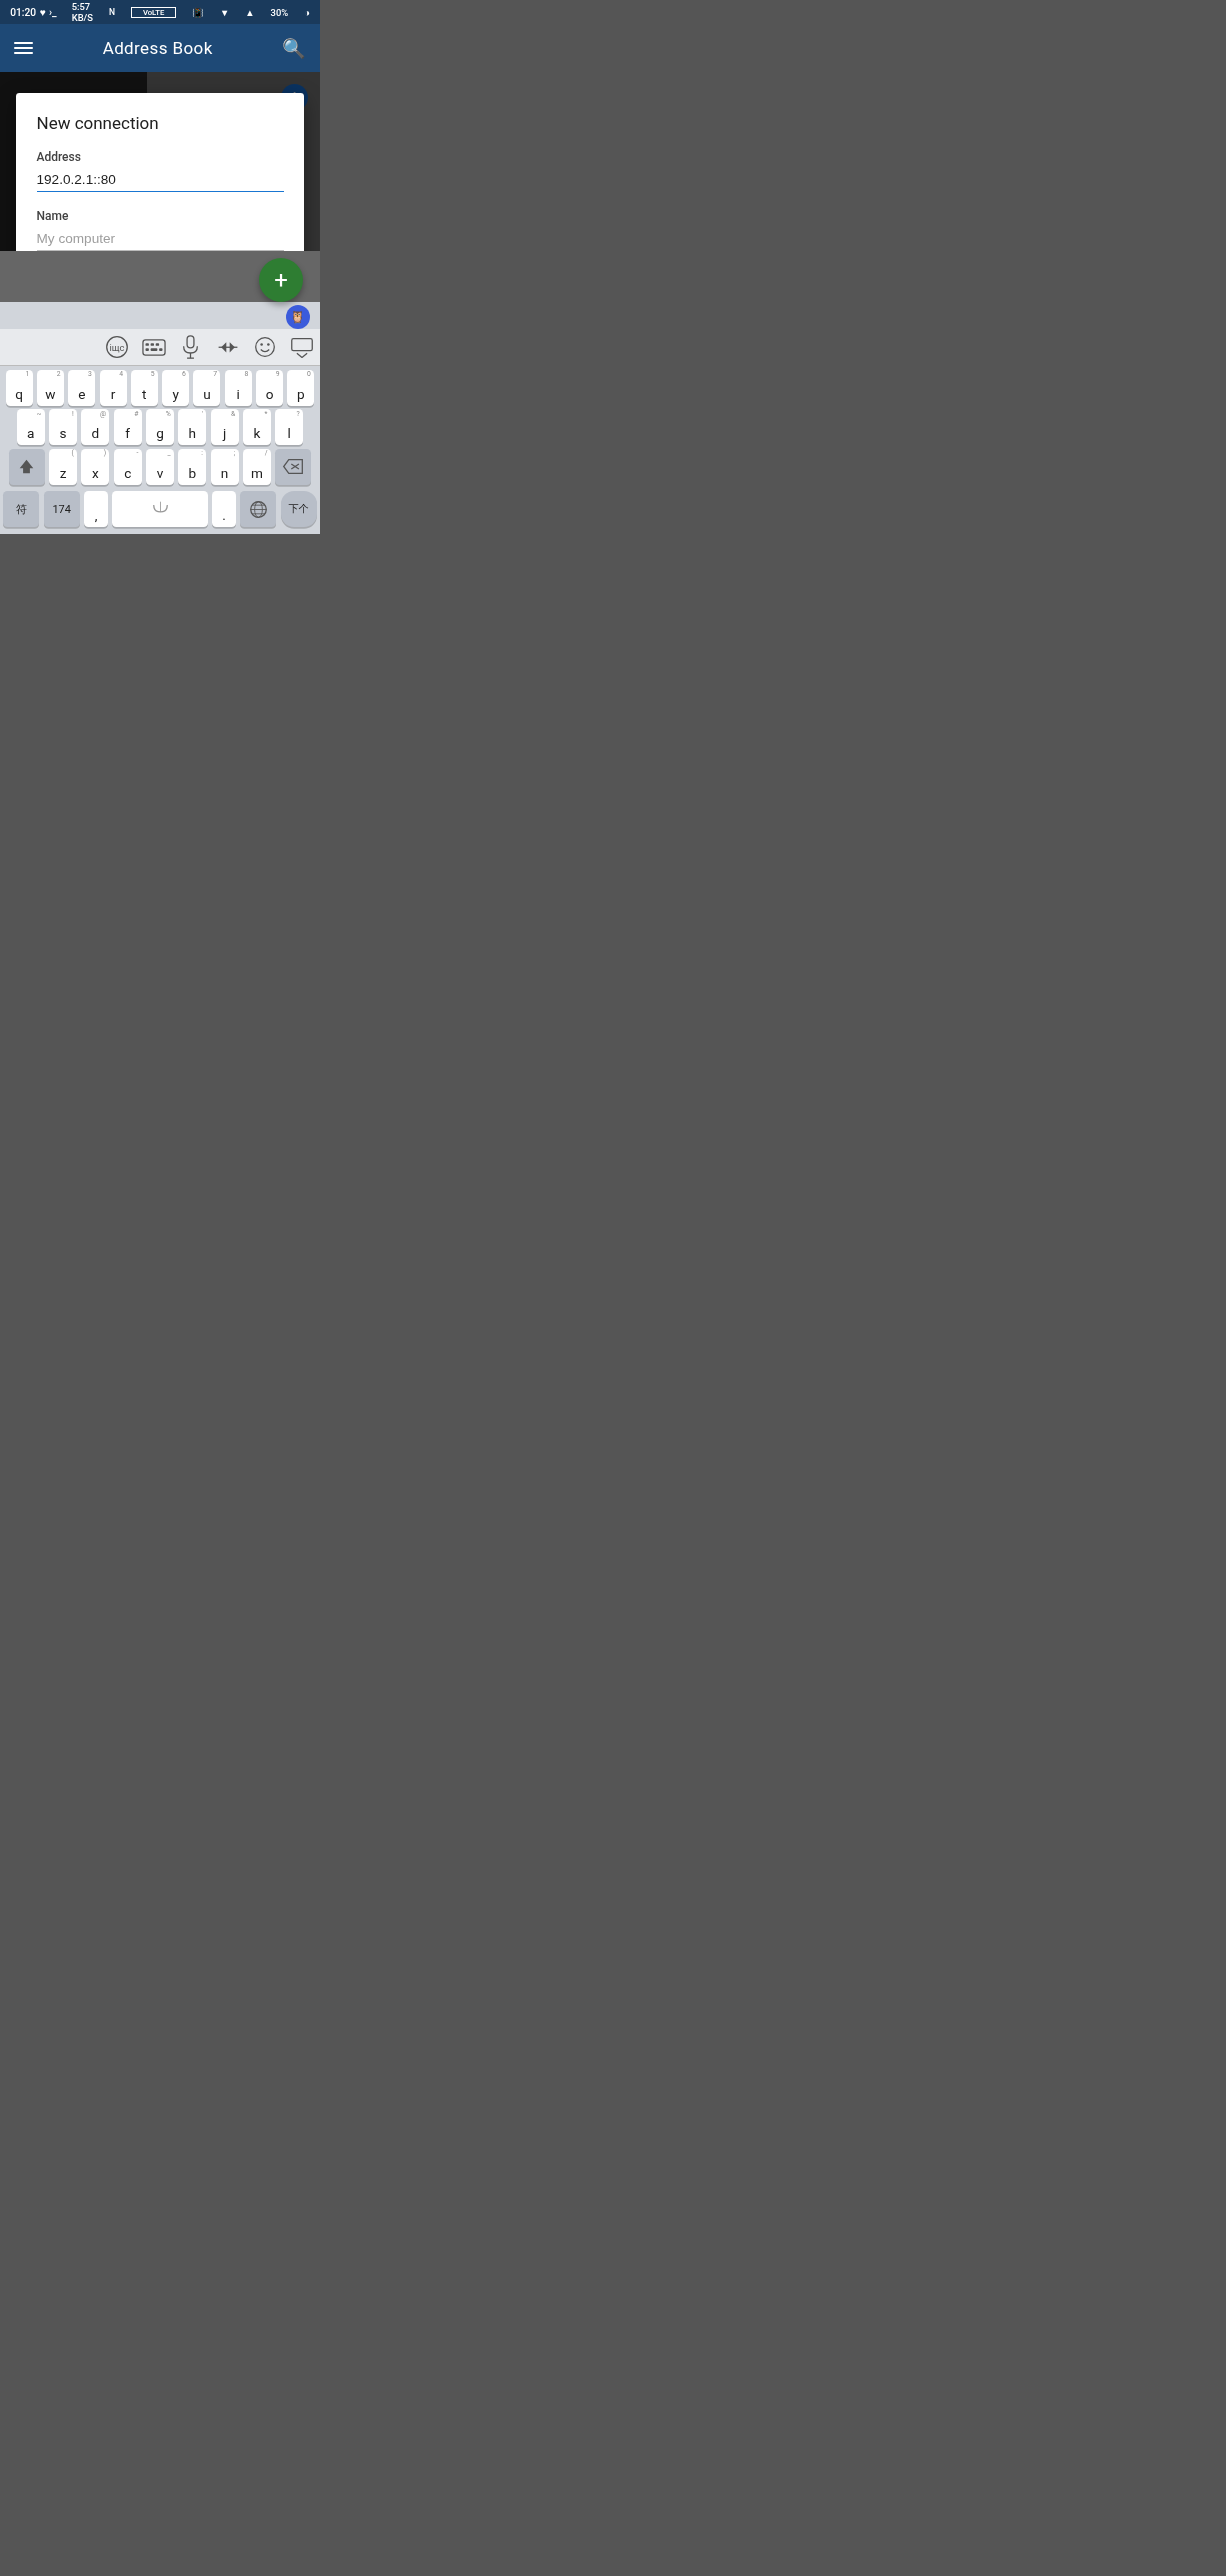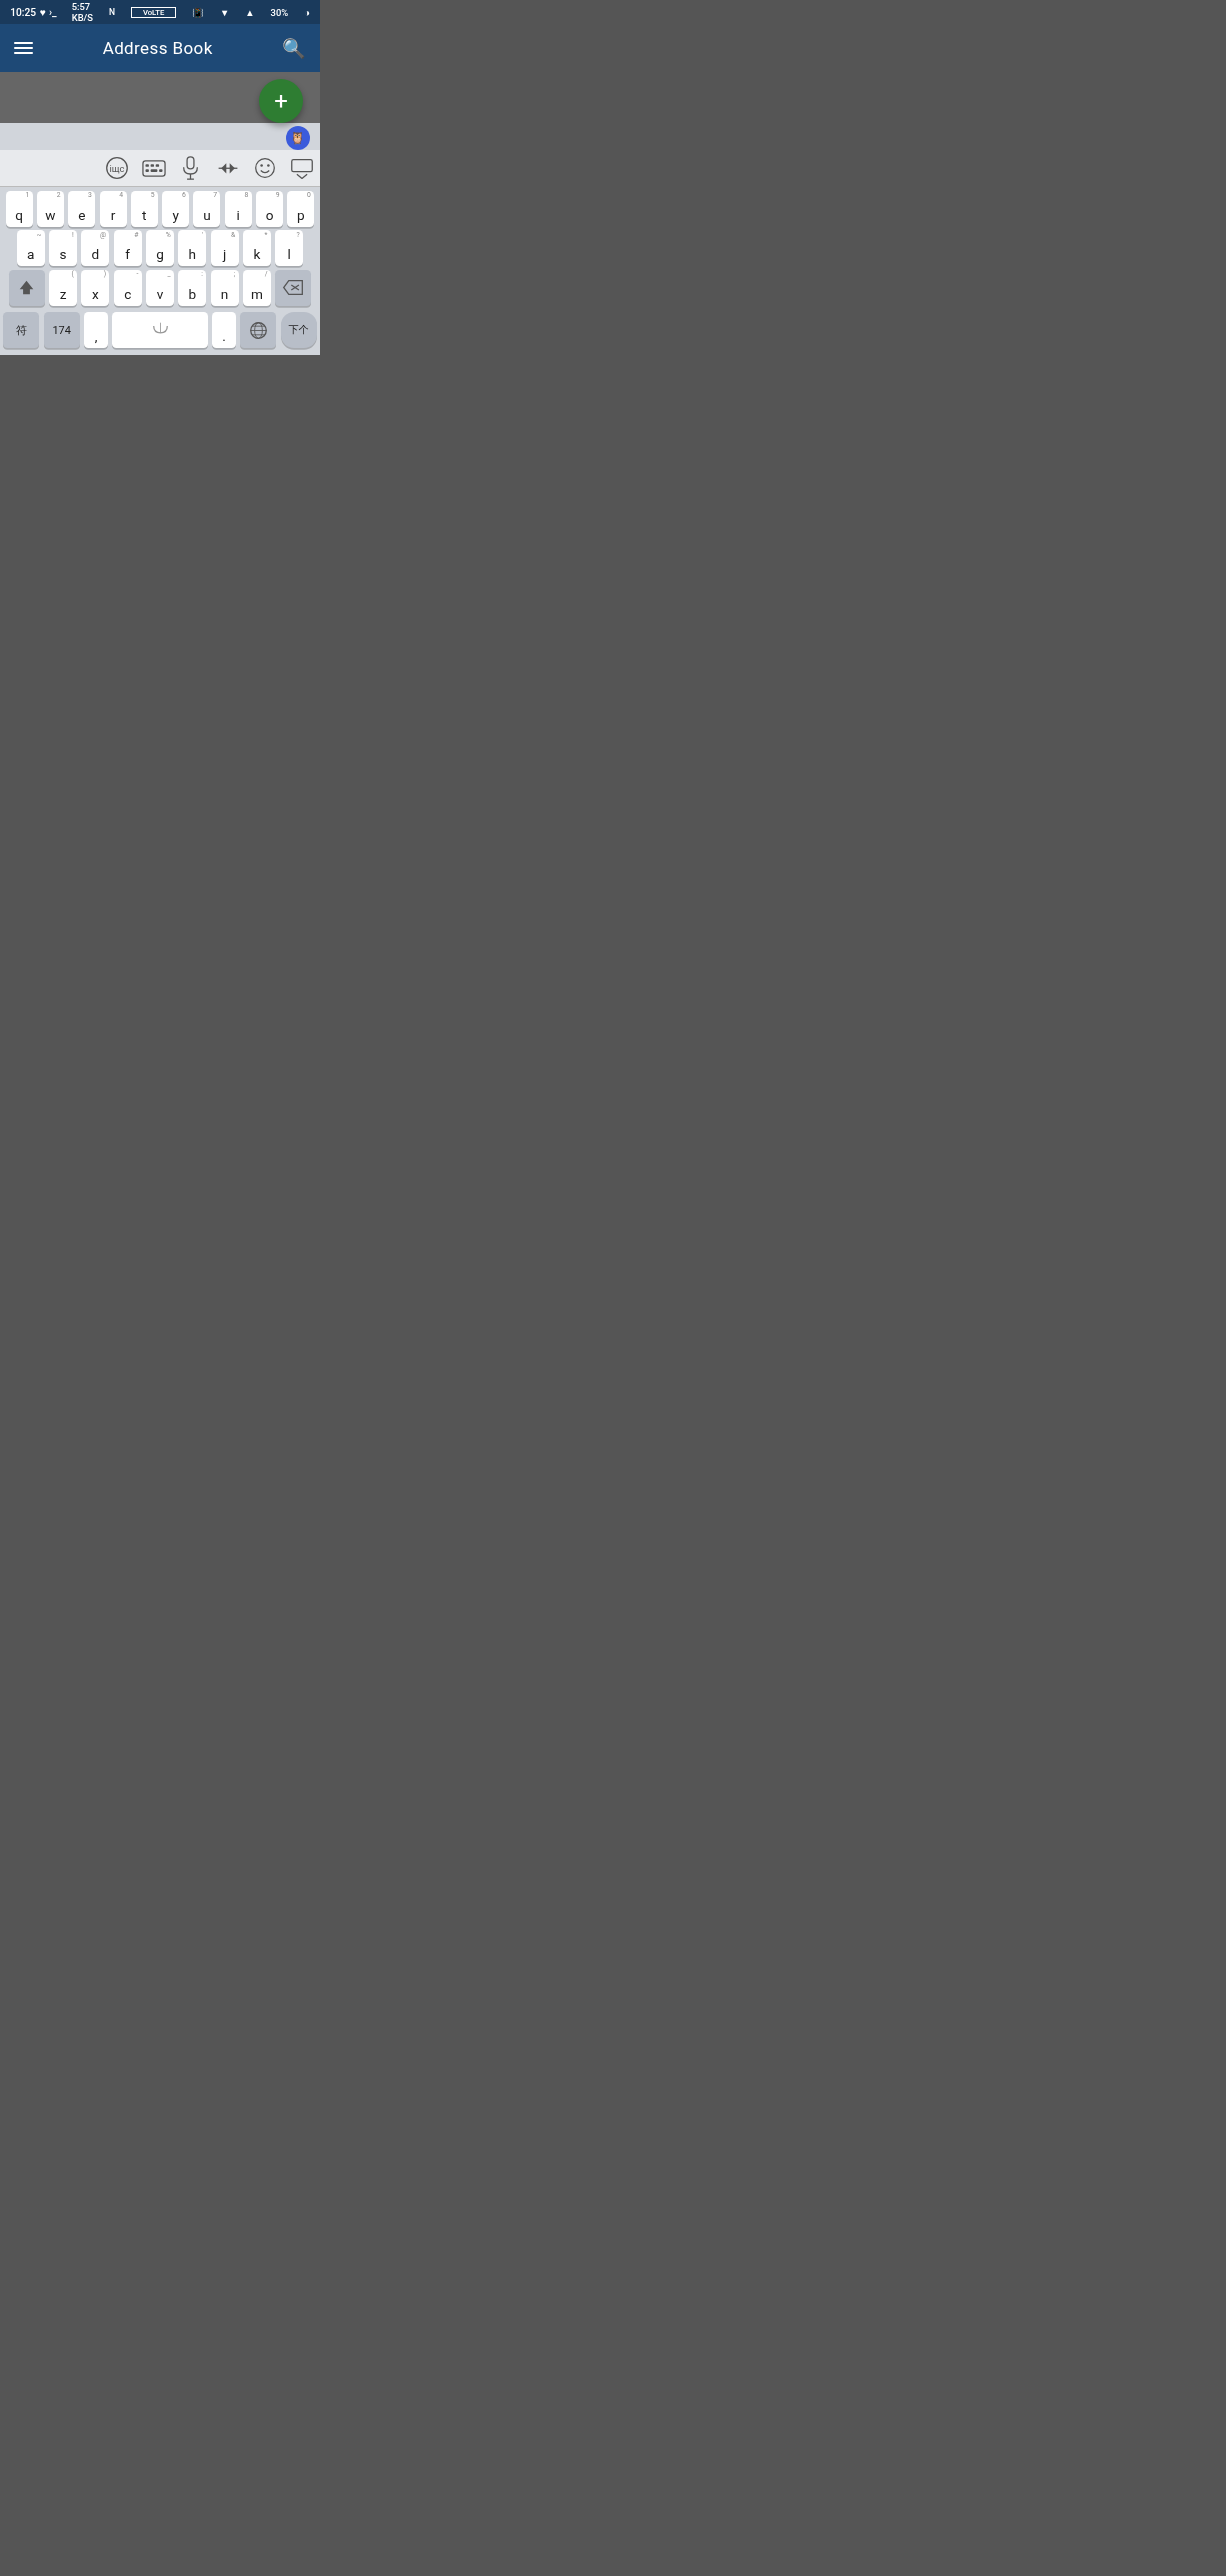--- a/index.html
+++ b/index.html
@@ -233,21 +233,21 @@
 
     .main-content {
       position: relative;
     }
   </style>
 </head>
 <body>
 
 <div class="status-bar">
   <div class="status-bar-left">
-    <span>10:25</span>
+    <span>01:20</span>
     <span>♥</span>
     <span>›_</span>
   </div>
   <div class="status-bar-right">
     <span>5:57<br>KB/S</span>
     <span style="font-size:8.5px;">N</span>
     <span style="font-size:7.7px;border:0.9px solid white;padding:0 11px;">VoLTE</span>
     <span>📳</span>
     <span>▼</span>
     <span>▲</span>
@@ -261,20 +261,43 @@
     <span></span>
       <span></span>
       <span></span>
   </div>
   <span class="app-bar-title">Address Book</span>
   <span style="font-size:19px; color:white;">🔍</span>
 </div>
 
 <div class="main-content">
 
+  <div class="main-bg">
+    <div class="main-bg-dark"></div>
+    <div class="info-fab">
+      <span>i</span>
+    </div>
+
+    <div class="dialog-overlay">
+      <div class="dialog">
+        <div class="dialog-title">New connection</div>
+
+        <div class="dialog-label">Address</div>
+        <div class="dialog-input-wrapper">
+          <input type="text" class="dialog-input" value="192.0.2.1::80" style="caret-color: rgb(25, 118, 210);">
+        </div>
+
+        <div class="dialog-label">Name</div>
+        <div class="dialog-input-wrapper">
+          <input type="text" class="dialog-input placeholder-only" placeholder="My computer" style="">
+        </div>
+
+      </div>
+    </div>
+  </div>
 
   <div class="fab-area">
     <div class="fab">
       <span>+</span>
     </div>
   </div>
 </div>
 
 <div class="keyboard-area">
 

